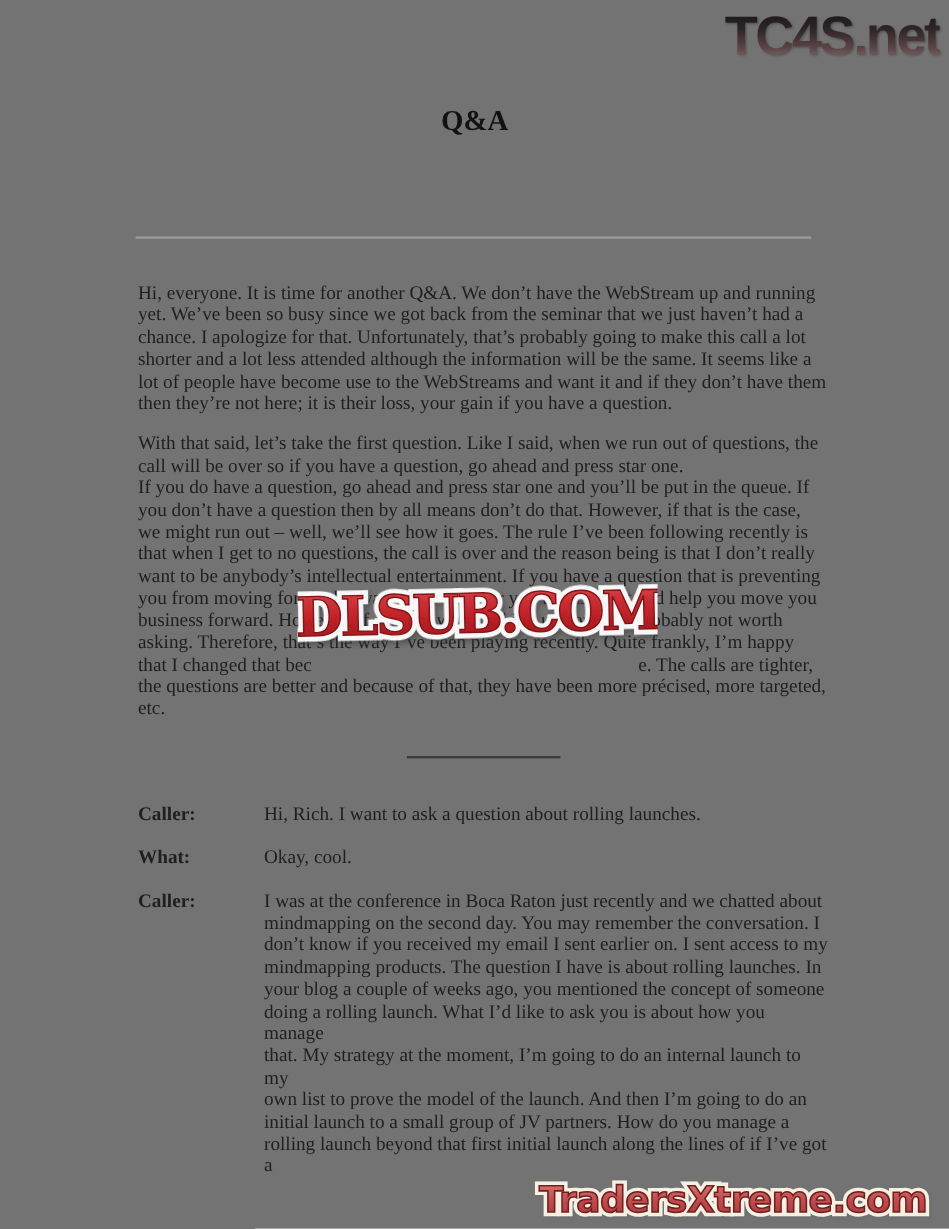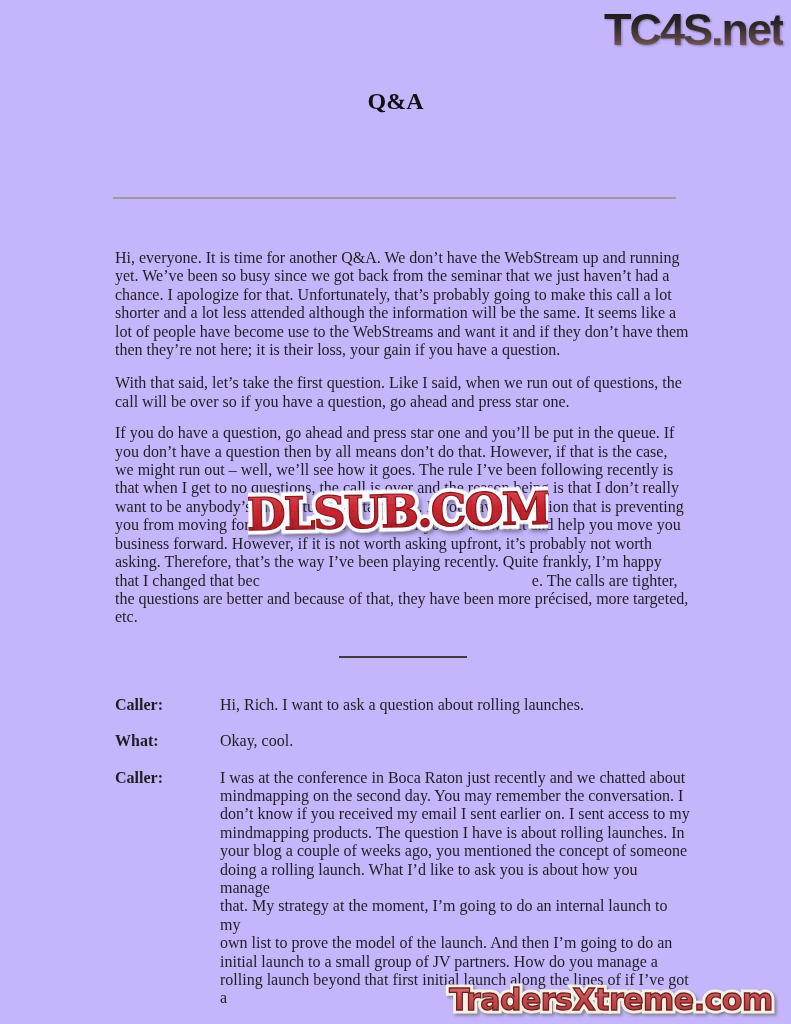--- a/index.html
+++ b/index.html
@@ -1,19 +1,19 @@
 <!DOCTYPE html>
 <html><head>
 <meta charset="utf-8">
 <style>
   html,body{margin:0;padding:0;background:#ffffff;}
   .page{
     position:relative;
     width:791px;height:1024px;
-    background:#c4b5fd;
+    background:#737373;
     overflow:hidden;
     font-family:"Liberation Serif", serif;
     color:#1f1f1f;
   }
   
   .tc4s{
     position:absolute;top:4px;right:8px;
     font-family:"Liberation Sans", sans-serif;
     font-weight:bold;font-size:45px;letter-spacing:-2px;
     background:linear-gradient(180deg,#171415 5%,#2e2628 40%,#5d4547 70%,#8a6c6b 90%,#a89290 100%);
@@ -32,21 +32,21 @@
   }
   .toprule{
     position:absolute;top:197px;left:113px;width:563px;
     border-top:2px solid #9b9b9b;height:0;
   }
   
   .content{
     position:absolute;left:115px;top:236px;width:575px;
     font-size:16px;line-height:18.4px;
   }
-  .para{margin:13px 0 15px 0;white-space:pre-line;}
+  .para{margin:0 0 15px 0;white-space:pre-line;}
   .para.p2{margin-bottom:13px;}
   .para.p3{margin-bottom:0;}
   .hidden-gap{display:inline-block;width:272px;height:1px;}
   .divider{
     width:128px;border-top:2px solid #3c3c3c;height:0;
     margin:29px auto 38px auto;
   }
   
   .drow{display:flex;margin-bottom:18px;gap:12px;}
   .speaker{width:93px;flex:0 0 93px;font-weight:bold;}

